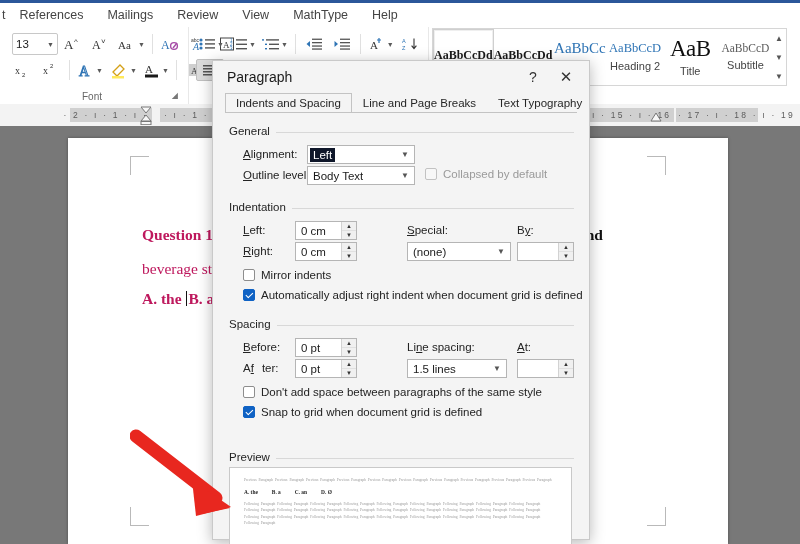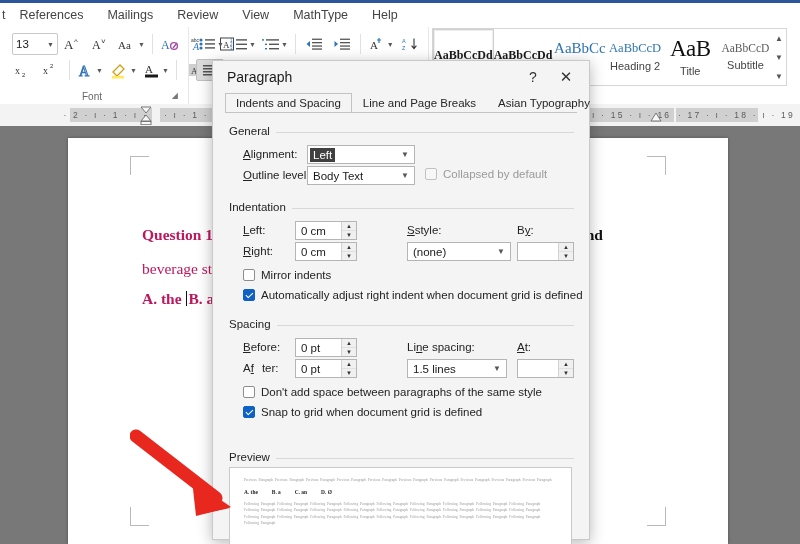--- a/index.html
+++ b/index.html
@@ -149,21 +149,21 @@
   .fieldlabel{position:absolute;font-size:11.5px;color:#232323;white-space:nowrap;}
   .fieldlabel u{text-decoration:underline;}
 
   .combo{
     position:absolute;height:19px;background:#fff;border:1px solid #b5b5b5;
     display:flex;align-items:center;justify-content:space-between;padding:0 2px 0 5px;
     font-size:11.5px;color:#1a1a1a;box-sizing:border-box;
   }
   .combo .cval{overflow:hidden;white-space:nowrap;}
   .combo .arrow{font-size:8px;color:#555;padding-right:3px;}
-  .combo.sel-blue .cval{background:#404040;color:#fff;padding:1px 3px;margin-left:-3px;}
+  .combo.sel-blue .cval{background:#0f172a;color:#fff;padding:1px 3px;margin-left:-3px;}
 
   .spin{
     position:absolute;height:19px;background:#fff;border:1px solid #b5b5b5;box-sizing:border-box;
     display:flex;align-items:stretch;font-size:11.5px;color:#1a1a1a;
   }
   .spin .sval{flex:1;display:flex;align-items:center;padding-left:5px;white-space:nowrap;text-align:center;}
   .spin .sbtns{width:14px;border-left:1px solid #d2d2d2;display:flex;flex-direction:column;}
   .spin .sbtns span{flex:1;display:flex;align-items:center;justify-content:center;font-size:6px;color:#333;background:#f0f0f0;}
   .spin .sbtns span:first-child{border-bottom:1px solid #e0e0e0;}
 
@@ -488,21 +488,21 @@
 
     <div id="dlg-titlebar">
       <span id="dlg-title">Paragraph</span>
       <span id="dlg-help">?</span>
       <span id="dlg-close">✕</span>
     </div>
 
     <div id="dlg-tabs">
       <div class="dtab active">Indents and Spacing</div>
       <div class="dtab">Line and Page Breaks</div>
-      <div class="dtab">Asian Typography</div>
+      <div class="dtab">Text Typography</div>
     </div>
     <div id="dlg-tabline"></div>
 
     <div class="section" style="top:64px;height:56px;">
       <div class="sec-rule"></div>
       <div class="sec-title">General</div>
 
       <div class="fieldlabel" style="left:14px;top:23px;">
         <u>A</u><span style="margin:0">lignment:</span>
       </div>
@@ -545,21 +545,21 @@
       </div>
       <div class="spin" style="left:66px;top:41px;width:62px;">
         <span class="sval">0 cm</span>
         <span class="sbtns">
             <span>▲</span>
             <span>▼</span>
           </span>
       </div>
 
       <div class="fieldlabel" style="left:178px;top:23px;">
-        <u>S</u><span style="margin:0">style:</span>
+        <u>S</u><span style="margin:0">pecial:</span>
       </div>
       <div class="combo" style="left:178px;top:41px;width:104px;">
         <span class="cval">(none)</span>
         <span class="arrow">▼</span>
       </div>
 
       <div class="fieldlabel" style="left:288px;top:23px;">
         B<u>y</u><span style="margin:0">:</span>
       </div>
       <div class="spin" style="left:288px;top:41px;width:57px;">

